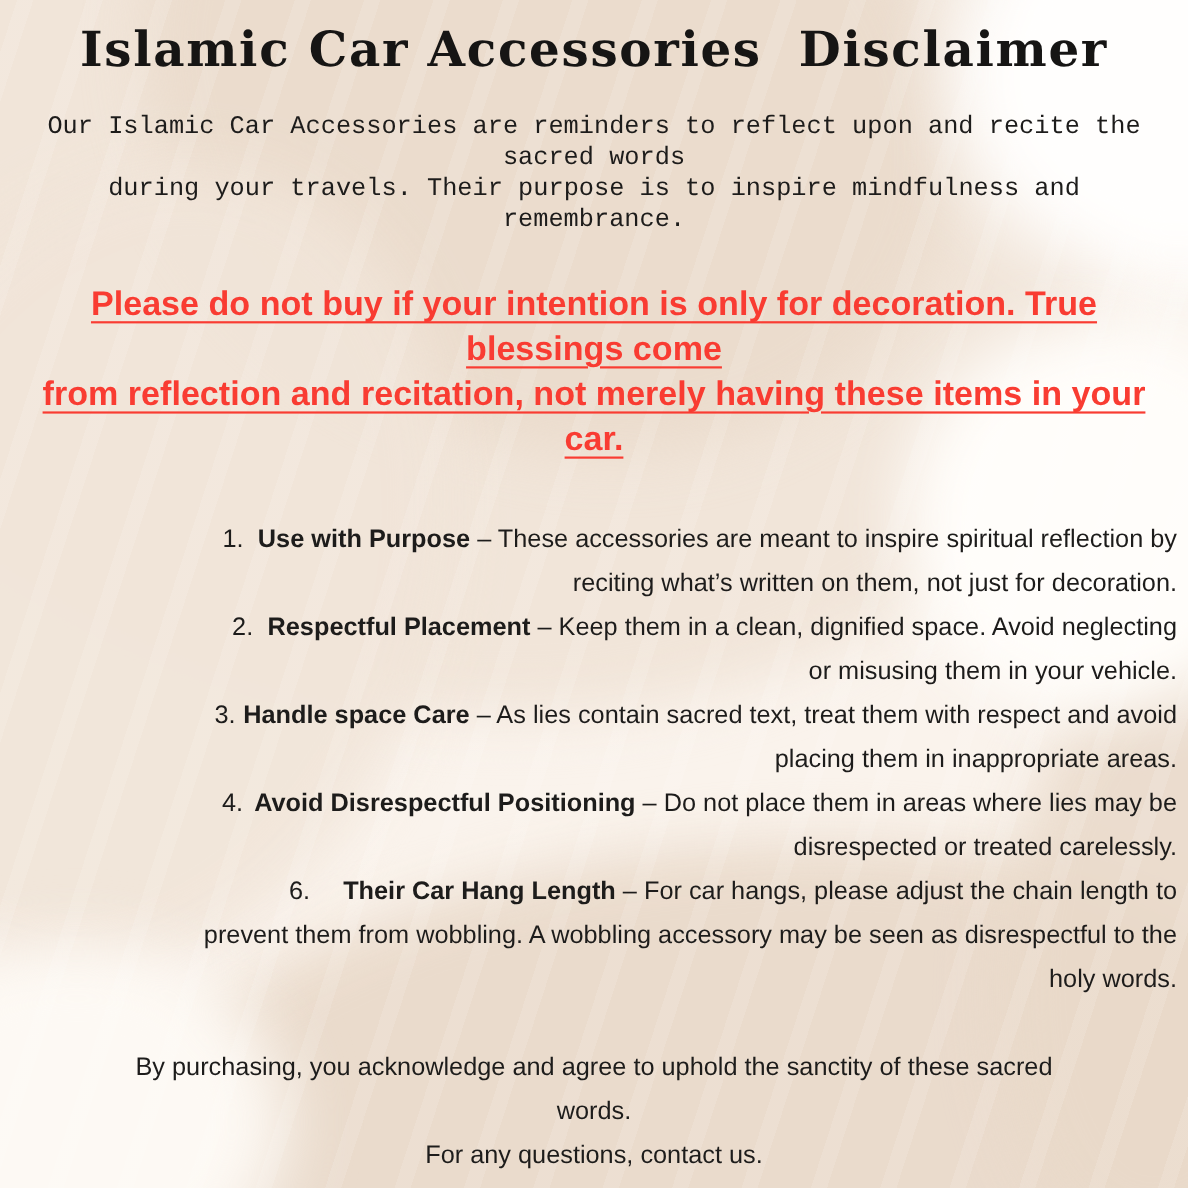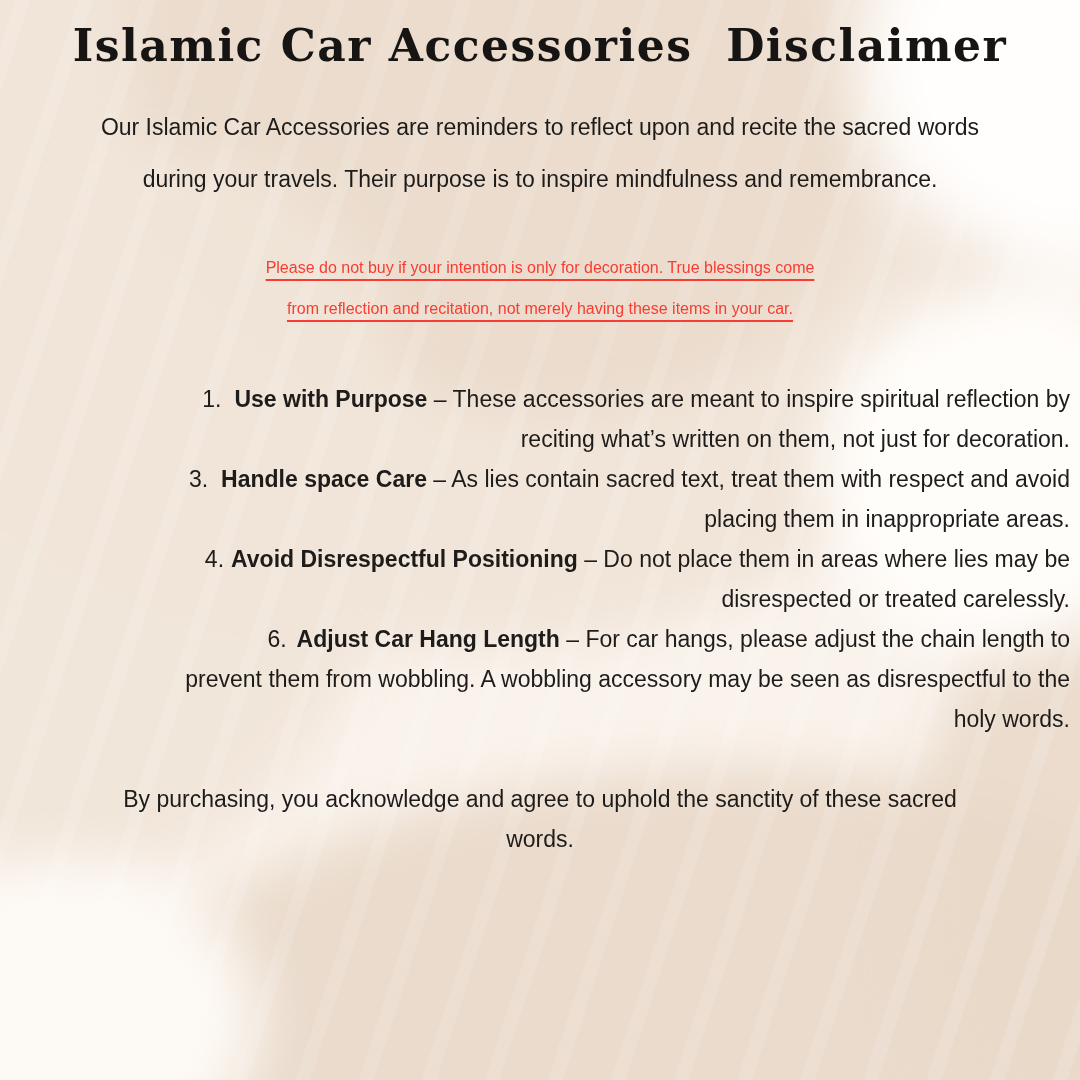--- a/index.html
+++ b/index.html
@@ -45,27 +45,28 @@
     font-size:44px;
     font-weight:600;
     letter-spacing:1.5px;
     color:#161514;
     white-space:pre-wrap;
     margin-top:6px;
   }
   .intro{
     margin-top:30px;
     font-size:23px;
-    line-height:52px;
+    line-height:28px;
     white-space:pre-line;
+    font-family:Liberation Mono, monospace;
   }
   .warning{
     margin-top:42px;
-    font-size:16px;
-    font-weight:400;
+    font-size:31px;
+    font-weight:700;
     line-height:41px;
     color:var(--warning-red);
     text-decoration:underline;
     text-underline-offset:6px;
     text-decoration-thickness:2px;
     white-space:pre-line;
   }
   .list{margin-top:50px;}
   .item{
     font-size:23px;
@@ -114,26 +115,29 @@
 
     <p class="intro">Our Islamic Car Accessories are reminders to reflect upon and recite the sacred words
 during your travels. Their purpose is to inspire mindfulness and remembrance.</p>
 
     <p class="warning">Please do not buy if your intention is only for decoration. True blessings come
 from reflection and recitation, not merely having these items in your car.</p>
 
     <div class="list">
       <div class="item"><span class="num">1.</span><b>Use with Purpose</b><span> – These accessories are meant to inspire spiritual reflection by
 reciting what’s written on them, not just for decoration.</span></div>
+      <div class="item"><span class="num">2.</span><b>Respectful Placement</b><span> – Keep them in a clean, dignified space. Avoid neglecting
+or misusing them in your vehicle.</span></div>
       <div class="item"><span class="num">3.</span><b>Handle space Care</b><span> – As lies contain sacred text, treat them with respect and avoid
 placing them in inappropriate areas.</span></div>
       <div class="item"><span class="num">4.</span><b>Avoid Disrespectful Positioning</b><span> – Do not place them in areas where lies may be
 disrespected or treated carelessly.</span></div>
-      <div class="item"><span class="num">6.</span><b>Adjust Car Hang Length</b><span> – For car hangs, please adjust the chain length to
+      <div class="item"><span class="num">6.</span><b>Their Car Hang Length</b><span> – For car hangs, please adjust the chain length to
 prevent them from wobbling. A wobbling accessory may be seen as disrespectful to the
 holy words.</span></div>
     </div>
 
     <p class="closing">By purchasing, you acknowledge and agree to uphold the sanctity of these sacred
 words.</p>
+    <p class="contact">For any questions, contact us.</p>
 
   </div>
 </div>
 
 </body></html>

